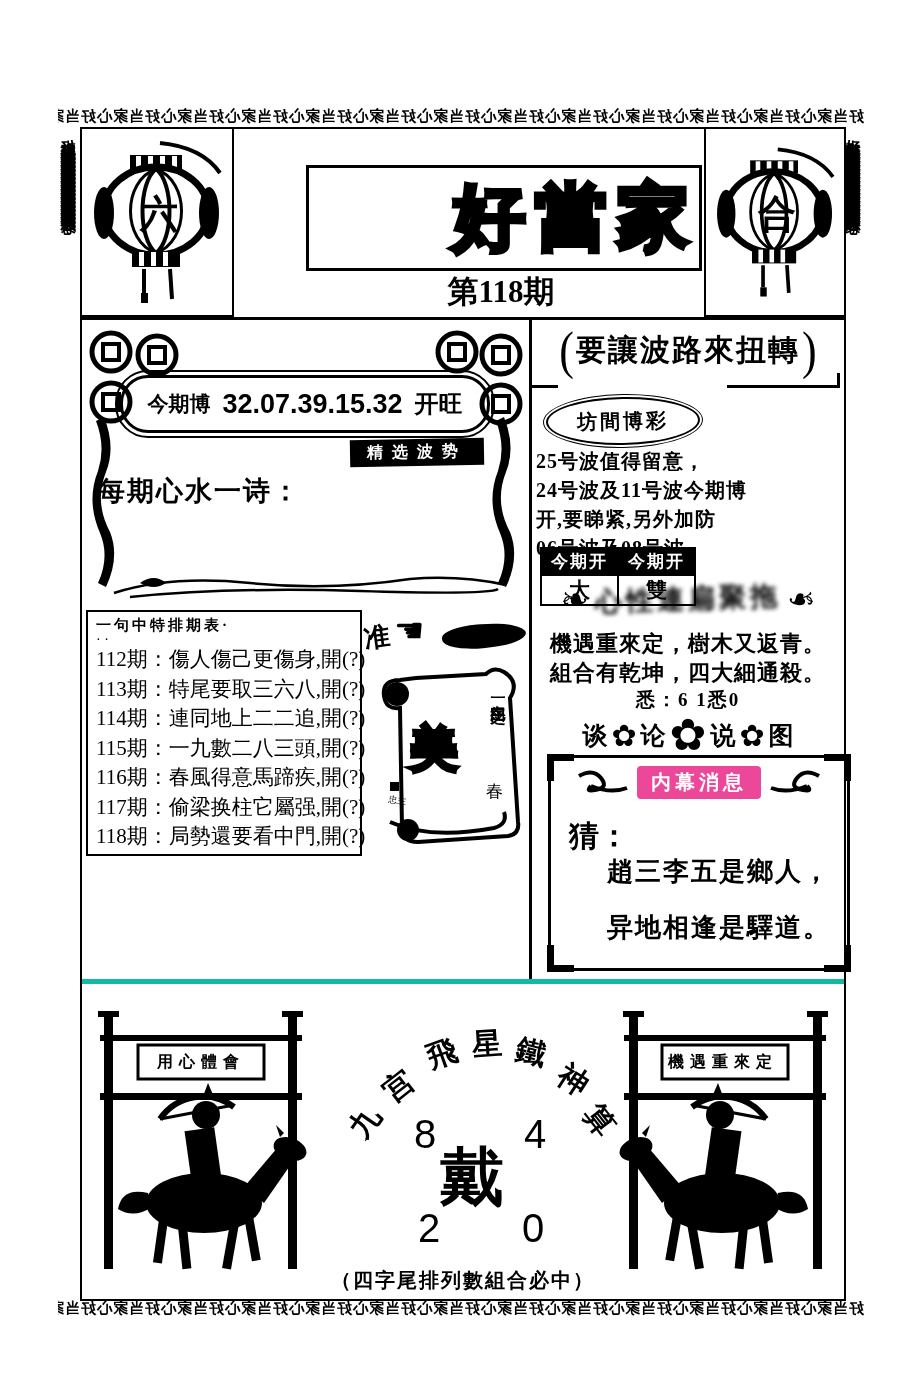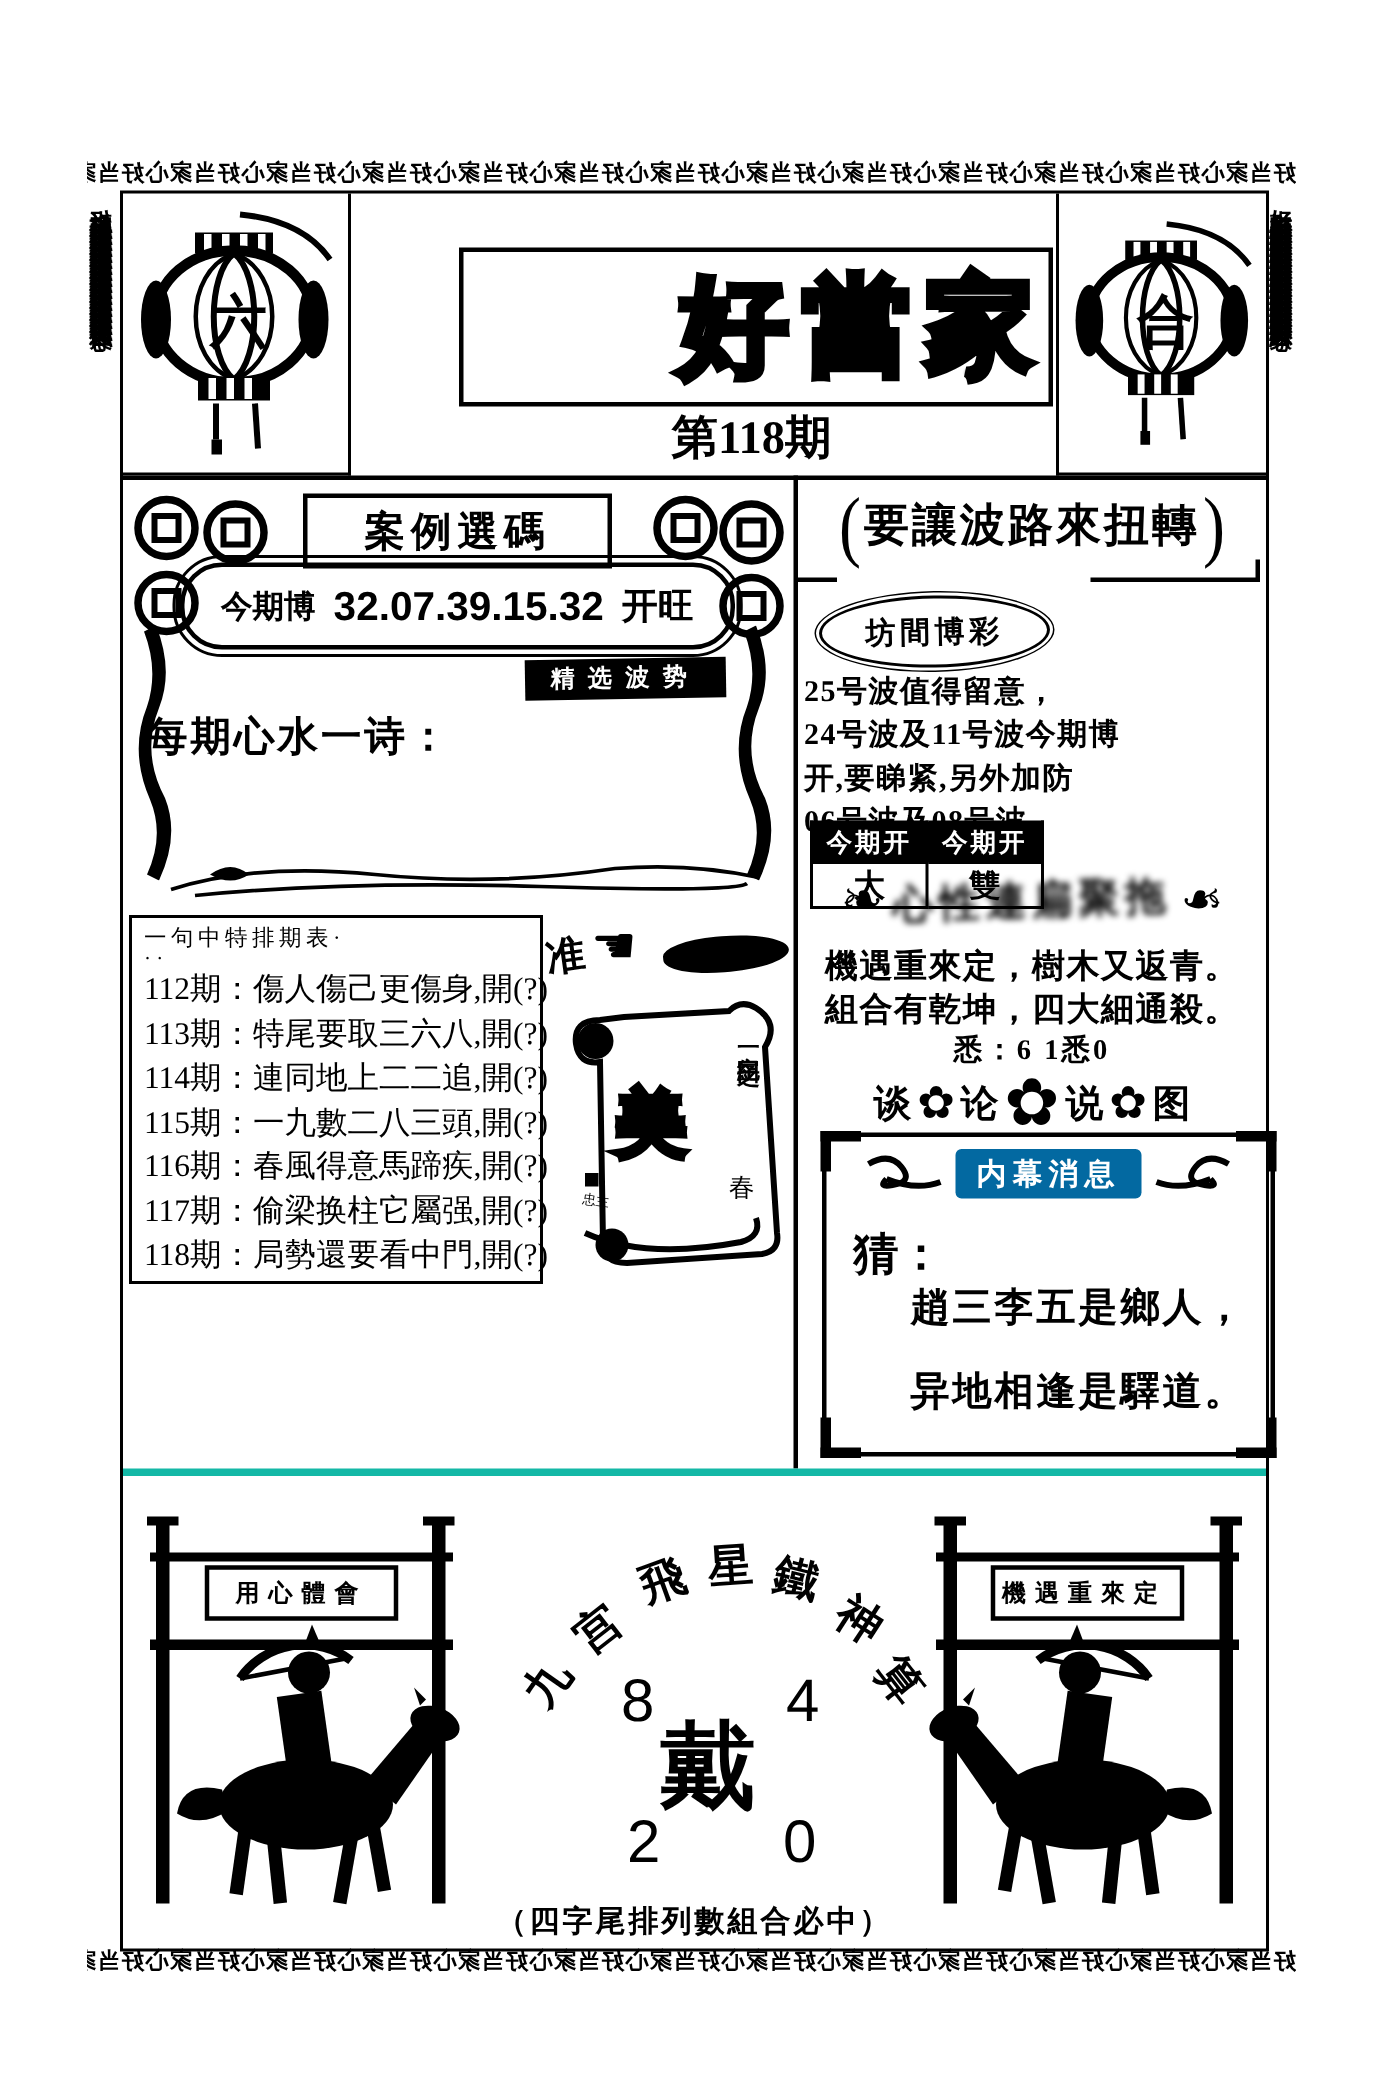--- a/index.html
+++ b/index.html
@@ -45,21 +45,21 @@
         outline:2px solid #000;outline-offset:3px;display:flex;align-items:center;justify-content:center;gap:12px}
   .pill .lbl{font-size:21px;font-weight:900}
   .pill .nums{font-size:27px;font-weight:bold;font-family:"Liberation Sans",sans-serif}
   .pill .suf{font-size:24px;font-weight:900}
   .tag{left:268px;top:122px;width:134px;height:27px;background:#000;color:#fff;
        display:flex;align-items:center;justify-content:center;font-size:16px;font-weight:bold;
        letter-spacing:9px;transform:rotate(-1deg)}
   .poem-label{left:16px;top:156px;font-size:27px;font-weight:900;letter-spacing:2px}
   .big-poem{left:40px;top:196px;width:380px;text-align:center;font-size:46px;font-weight:900;letter-spacing:6px}
   .history{left:4px;top:293px;width:276px;height:246px;border:2px solid #000;padding:4px 8px;box-sizing:border-box}
-  .history .h-title{font-size:15px;font-weight:normal;letter-spacing:3px}
+  .history .h-title{font-size:15px;font-weight:bold;letter-spacing:3px}
   .history .h-dots{font-size:14px;line-height:10px}
   .history .h-row{font-size:21px;line-height:29.5px;white-space:nowrap}
   .hand-row{left:282px;top:297px;width:160px;height:46px}
   .hand-mark{font-size:26px;font-weight:bold;transform:rotate(-8deg);display:inline-block}
   .hand-glyph{font-size:34px;position:relative;top:-4px}
   .smudge{left:78px;top:10px;width:84px;height:24px;background:#000;border-radius:45% 55% 50% 50%;transform:rotate(-5deg)}
   .scroll-wrap{left:288px;top:345px;width:155px;height:185px}
   .scroll-vtitle{right:18px;top:28px;writing-mode:vertical-rl;font-size:15px;font-weight:bold;letter-spacing:2px}
   .scroll-char{left:40px;top:55px;font-size:48px;font-weight:bold;color:#fff;-webkit-text-stroke:4px #000}
   .scroll-season{right:22px;top:118px;font-size:17px}
@@ -88,21 +88,21 @@
   .flowerrow .fc{font-size:25px;font-weight:bold}
   .flowerrow .fl{font-size:30px}
   .flowerrow .fl.big{font-size:44px}
   .insider{left:16px;top:438px;width:296px;height:210px;border:3.5px solid #000}
   .insider .corner{width:20px;height:20px;background:transparent}
   .c-tl{left:-4px;top:-4px;border-left:7px solid #000;border-top:7px solid #000}
   .c-tr{right:-4px;top:-4px;border-right:7px solid #000;border-top:7px solid #000}
   .c-bl{left:-4px;bottom:-4px;border-left:7px solid #000;border-bottom:7px solid #000}
   .c-br{right:-4px;bottom:-4px;border-right:7px solid #000;border-bottom:7px solid #000}
   .ins-titlebar{left:0;top:8px;width:100%;display:flex;align-items:center;justify-content:center;gap:8px}
-  .ins-title{background:#0369a1;color:#fff;font-size:20px;font-weight:bold;letter-spacing:4px;
+  .ins-title{background:#ec4899;color:#fff;font-size:20px;font-weight:bold;letter-spacing:4px;
              padding:3px 14px;border-radius:4px}
   .ins-guess{left:18px;top:58px;font-size:30px;font-weight:900}
   .ins-line{left:56px;width:230px;font-size:26px;font-weight:bold;letter-spacing:2px;white-space:nowrap}
 
   
   .gate{top:23px;width:228px;height:270px}
   .gate-banner{left:52px;top:40px;width:122px;height:30px;display:flex;align-items:center;justify-content:center;
                font-size:16px;font-weight:bold;letter-spacing:6px}
   .arc-char{font-size:30px;font-weight:900}
   .bignum{font-size:40px;font-family:"Liberation Sans",sans-serif}
@@ -209,23 +209,20 @@
           <rect x="15" y="15" width="16" height="16" fill="none" stroke="#000" stroke-width="4"></rect>
         </svg>
 
       <svg class="abs" style="left:8px;top:100px" width="30" height="170" viewBox="0 0 30 170">
           <path d="M14,0 q12,30 2,55 q-12,30 4,60 q10,25 -4,55 l-8,-4 q12,-26 2,-50 q-14,-32 -2,-62 q8,-24 -2,-50z" fill="#000"></path>
         </svg>
       <svg class="abs" style="left:408px;top:100px" width="30" height="170" viewBox="0 0 30 170">
           <path d="M14,0 q12,30 2,55 q-12,30 4,60 q10,25 -4,55 l-8,-4 q12,-26 2,-50 q-14,-32 -2,-62 q8,-24 -2,-50z" fill="#000"></path>
         </svg>
 
-      <div class="abs case-title">
-        <span>案例選碼</span>
-      </div>
 
       <div class="abs pill">
         <span class="lbl">今期博</span>
         <span class="nums">32.07.39.15.32</span>
         <span class="suf">开旺</span>
       </div>
 
       <div class="abs tag">精选波势</div>
 
       <div class="abs poem-label">每期心水一诗：</div>

